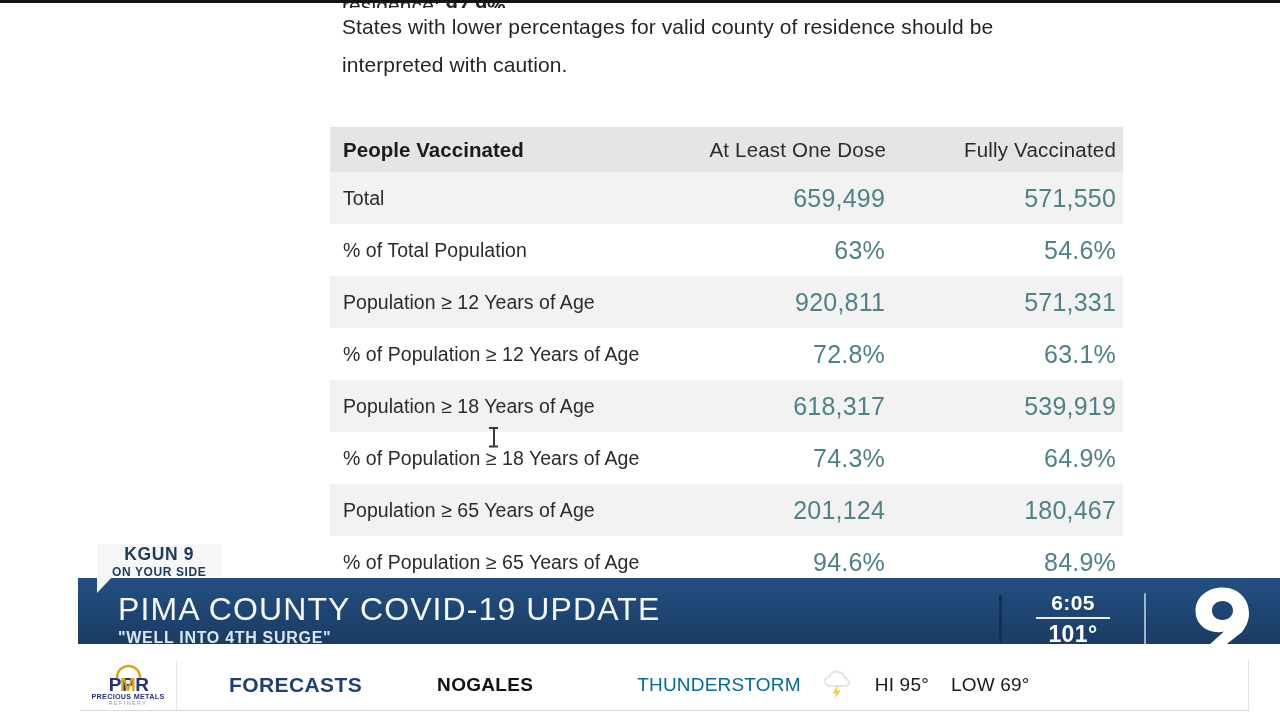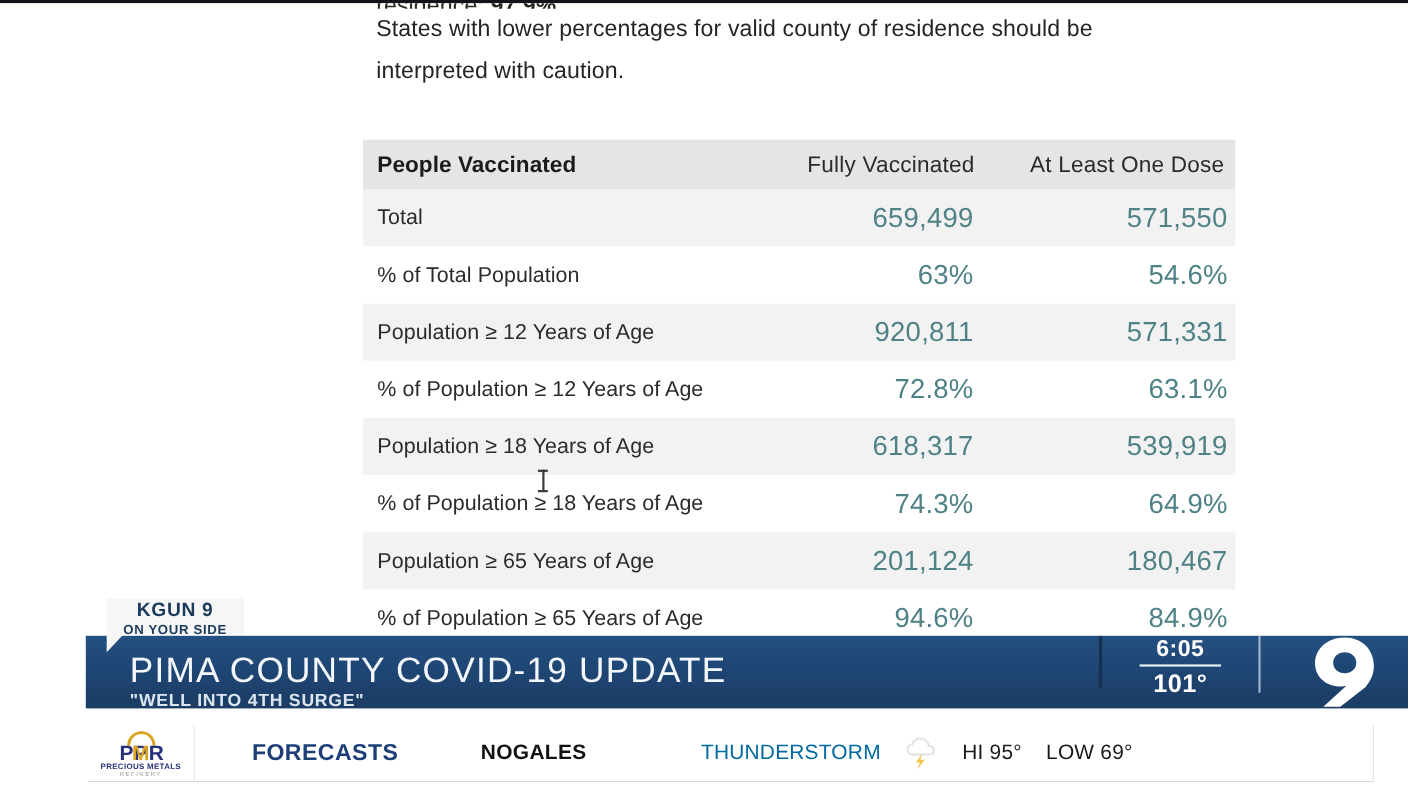--- a/index.html
+++ b/index.html
@@ -211,21 +211,21 @@
     white-space: nowrap;
   }
 
   
   #banner-right {
     position: absolute;
     right: 24px;
     top: 0;
     height: 82px;
     display: flex;
-    align-items: flex-start;
+    align-items: center;
     gap: 16px;
   }
   .bn-divider {
     width: 3px;
     height: 48px;
     background: #16304f;
     border-radius: 1px;
   }
   .bn-divider.light {
     width: 2px;
@@ -351,22 +351,22 @@
     <div class="intro-line clipped">
       <span>residence: </span><b>97.9%</b>
     </div>
     <div class="intro-line">States with lower percentages for valid county of residence should be</div>
     <div class="intro-line">interpreted with caution.</div>
   </div>
 
   <div id="vax-table">
     <div class="vt-row vt-head">
       <div class="vt-c-label">People Vaccinated</div>
+      <div class="vt-c-num">At Least One Dose</div>
       <div class="vt-c-num col2">Fully Vaccinated</div>
-      <div class="vt-c-num">At Least One Dose</div>
     </div>
 
     <div class="vt-row vt-body-row alt">
       <div class="vt-c-label">Total</div>
       <div class="vt-c-num">659,499</div>
       <div class="vt-c-num col2">571,550</div>
     </div>
     <div class="vt-row vt-body-row plain">
       <div class="vt-c-label">% of Total Population</div>
       <div class="vt-c-num">63%</div>

